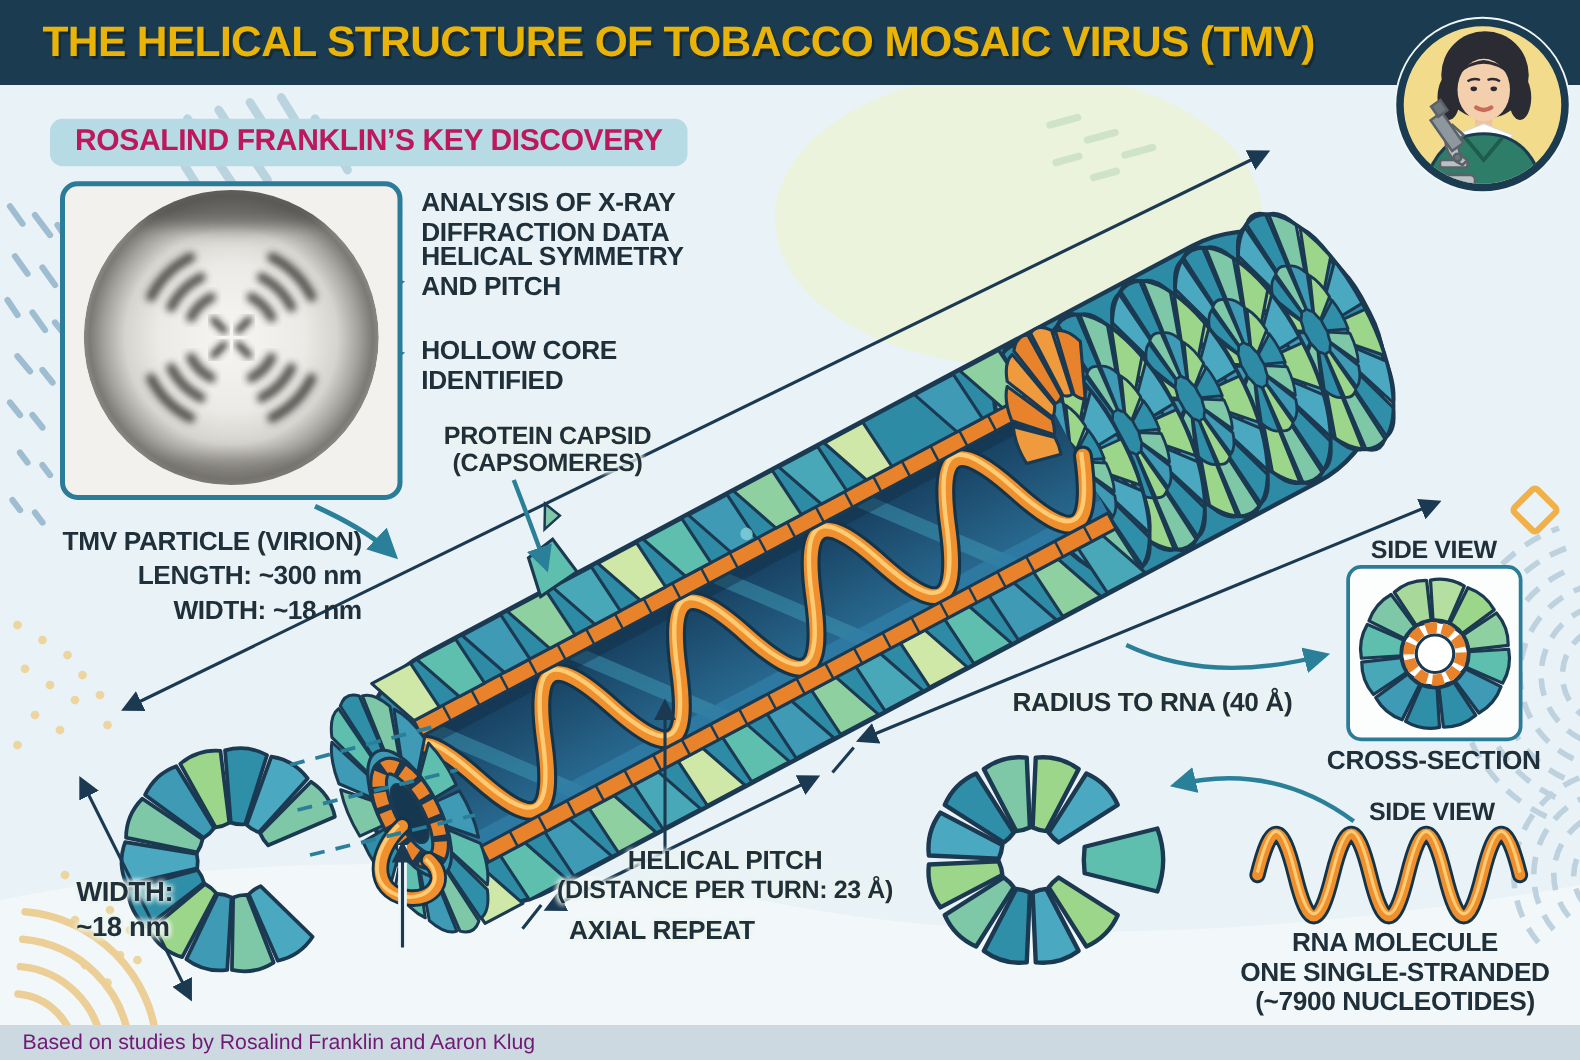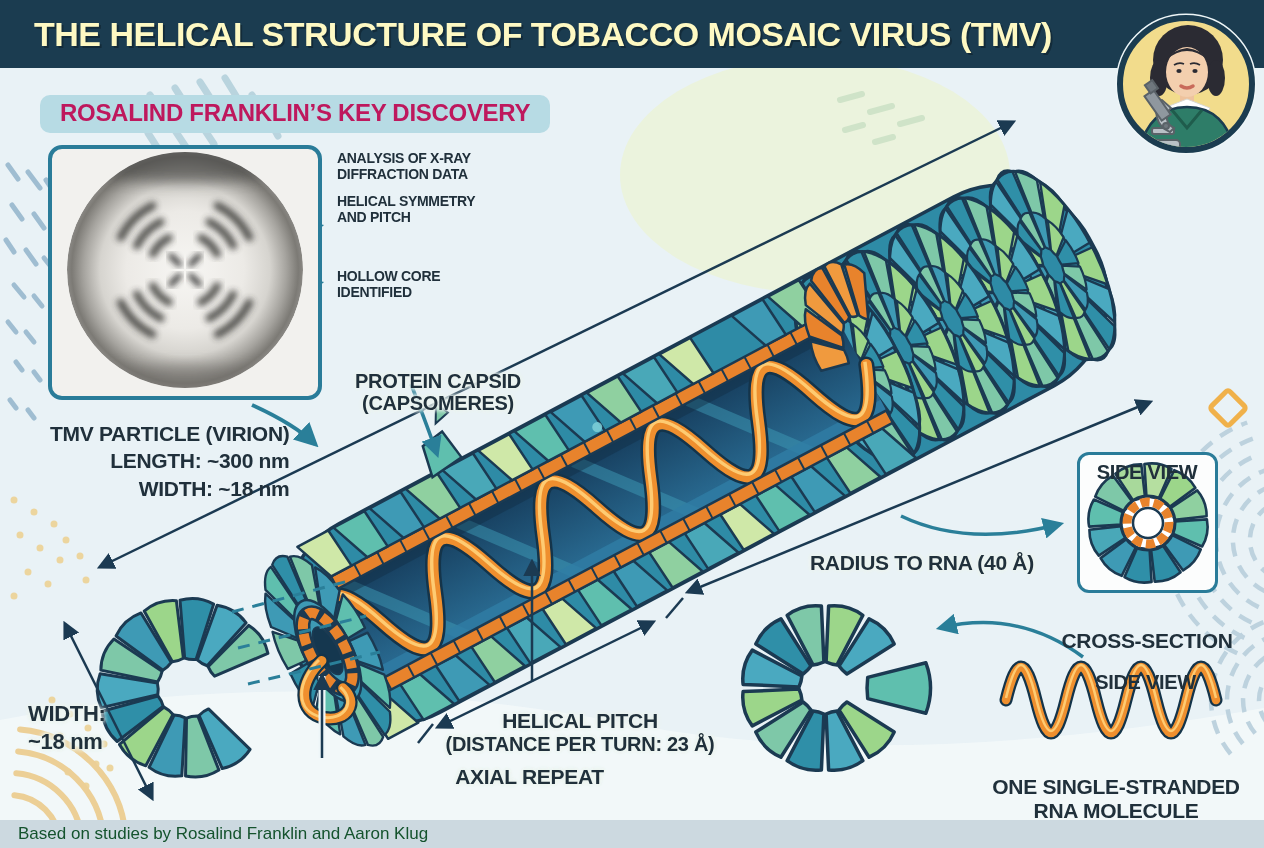--- a/index.html
+++ b/index.html
@@ -1,37 +1,37 @@
 <!DOCTYPE html>
 <html><head>
 <meta charset="utf-8">
 <style>
   html,body{margin:0;padding:0;background:#d8e4ea;}
   .stage{position:relative;width:1264px;height:848px;background:#e9f2f6;overflow:hidden;
          font-family:"Liberation Sans",sans-serif;}
   svg.layer{position:absolute;left:0;top:0;}
   .hdr{position:absolute;left:0;top:0;width:1264px;height:68px;background:#1b3c50;
        display:flex;align-items:center;z-index:6;}
-  .hdr .t{color:#fef9c3;font-size:34px;font-weight:700;letter-spacing:-0.5px;padding-left:34px;
+  .hdr .t{color:#eab308;font-size:34px;font-weight:700;letter-spacing:-0.5px;padding-left:34px;
           white-space:nowrap;text-shadow:2px 2px 0 rgba(0,0,0,.28);}
   .pill{position:absolute;left:40px;top:95px;background:#b7dbe4;color:#be185d;font-size:24px;
         font-weight:700;padding:4px 20px 6px;border-radius:10px;letter-spacing:-0.3px;z-index:5;}
   .lbl{position:absolute;color:#20303b;font-weight:700;line-height:1.12;letter-spacing:-0.3px;z-index:5;}
-  .s19{font-size:14px;} .s20{font-size:20px;} .s21{font-size:21px;} .s22{font-size:22px;}
-  .ctr{text-align:center;margin-top:32px;}
+  .s19{font-size:21px;} .s20{font-size:20px;} .s21{font-size:21px;} .s22{font-size:22px;margin-left:33px;}
+  .ctr{text-align:center;}
   .halo{text-shadow:0 0 4px #ecf4ef,0 0 4px #ecf4ef,0 0 5px #ecf4ef,0 0 6px #ecf4ef;}
   .photo{position:absolute;left:48px;top:145px;width:274px;height:255px;border:4px solid #2a7c99;
          border-radius:14px;background:#f2f1ee;box-sizing:border-box;overflow:hidden;z-index:4;}
   .xsbox{position:absolute;left:1077px;top:452px;width:141px;height:141px;border:3px solid #2a7c99;
          border-radius:12px;background:#fcfdfd;box-sizing:border-box;display:flex;align-items:center;
          justify-content:center;z-index:4;}
   .portrait{position:absolute;left:1114px;top:8px;width:144px;height:154px;z-index:7;}
   .footer{position:absolute;left:0;top:820px;width:1264px;height:28px;background:#ccd9e0;
           display:flex;align-items:center;z-index:6;}
-  .footer .c{color:#14532d;font-size:17px;padding-left:18px;font-weight:400;}
+  .footer .c{color:#701a75;font-size:17px;padding-left:18px;font-weight:400;}
 </style>
 </head>
 <body>
 
 <div class="stage">
 
   <svg class="layer" id="bg" width="1264" height="848">
       <ellipse cx="815" cy="175" rx="195" ry="118" fill="#ebf3dd"></ellipse>
       <path d="M0 720 Q300 660 640 726 Q900 772 1264 708 L1264 848 L0 848 Z" fill="#f3f8fa" opacity="0.9"></path>
       <line x1="150" y1="95" x2="168" y2="123" stroke="#b9d4de" stroke-width="7" stroke-linecap="round"></line>
@@ -571,21 +571,21 @@
         <path d="M 51.1 43.5 L 33.4 16.8 Q 44.6 7.2 59.3 7.4 L 62.9 39.2 Q 57.3 42.2 51.1 43.5 Z" fill="#a8d99b" stroke="#1b3a52" stroke-width="2.6" stroke-linejoin="round"></path>
         <circle cx="66" cy="66" r="27" fill="none" stroke="#1b3a52" stroke-width="3"></circle>
         <circle cx="66" cy="66" r="21" fill="#ffffff" stroke="#e8832c" stroke-width="9" stroke-dasharray="9 4"></circle>
         <circle cx="66" cy="66" r="15" fill="#ffffff" stroke="#1b3a52" stroke-width="2.5"></circle>
       </svg>
   </div>
   <div class="lbl s21 ctr" style="left:1052px;top:597px;width:190px;">CROSS-SECTION</div>
 
   <div class="lbl s20 ctr" style="left:1068px;top:639px;width:155px;">SIDE VIEW</div>
   <div class="lbl s21 ctr" style="left:988px;top:743px;width:256px;">
+    <div>RNA MOLECULE</div>
     <div>ONE SINGLE-STRANDED</div>
-    <div>RNA MOLECULE</div>
     <div>(~7900 NUCLEOTIDES)</div>
   </div>
 
   <div class="footer">
     <span class="c">Based on studies by Rosalind Franklin and Aaron Klug</span>
   </div>
 </div>
 
 </body></html>

